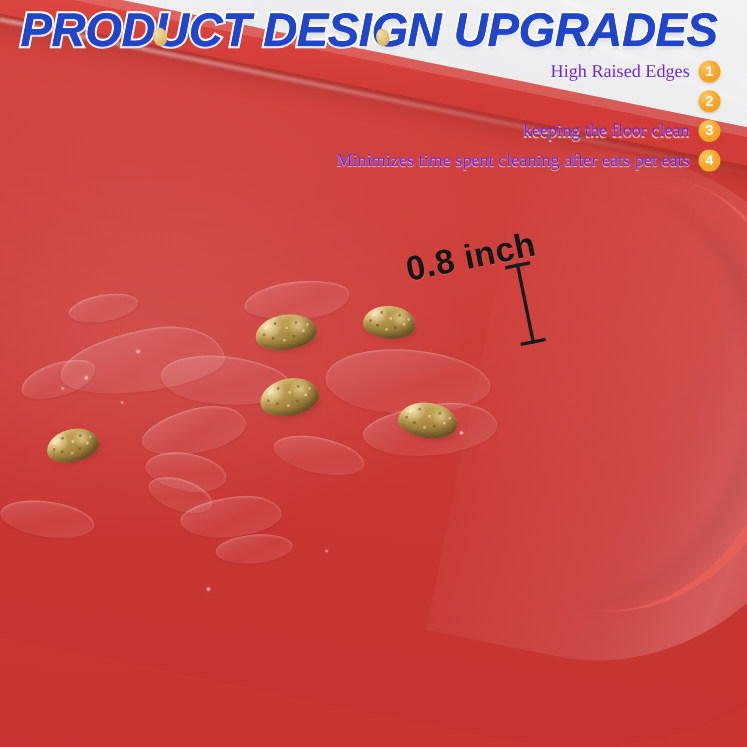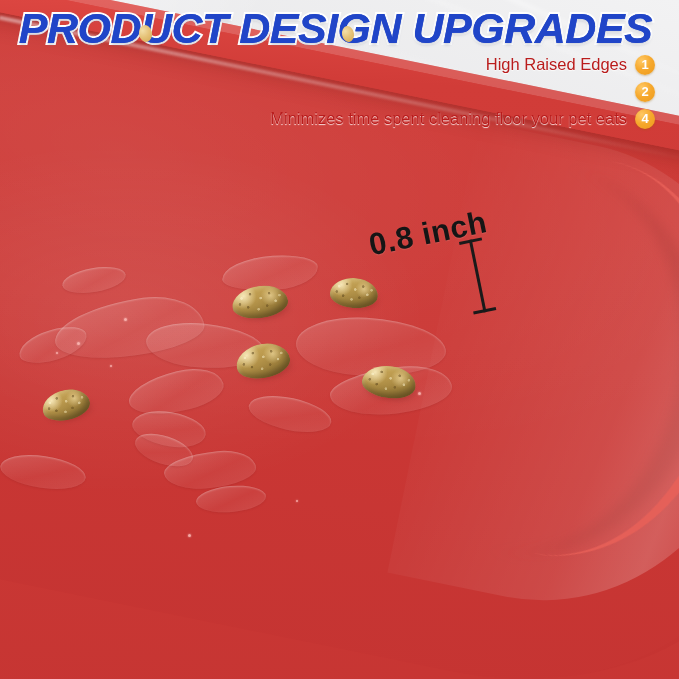--- a/index.html
+++ b/index.html
@@ -260,23 +260,23 @@
     right:16px;top:52px;
     display:flex;flex-direction:column;align-items:flex-end;
     gap:2px;
   }
   .bullet-row{
     display:flex;align-items:center;justify-content:flex-end;
     gap:8px;
     height:25px;
   }
   .bullet-text{
-    font-family:Liberation Sans, sans-serif;
+    font-family:Liberation Serif, serif;
     font-size:16.5px;
-    color:#b91c1c;
+    color:#6d28d9;
     white-space:nowrap;
     text-shadow:0 1px 1px rgba(255,255,255,.85);
   }
   .bullet-badge{
     width:20px;height:20px;border-radius:50%;
     background:radial-gradient(circle at 34% 28%, #ffc864 0%, #f6a82c 48%, #ec9a1c 100%);
     box-shadow:0 1px 2px rgba(150,100,10,.35);
     color:#fff;
     font-family:"Liberation Sans",sans-serif;
     font-size:13px;font-weight:700;
@@ -387,19 +387,23 @@
 
     <div class="bullets" id="bullet-list">
         <div class="bullet-row">
           <span class="bullet-text">High Raised Edges</span>
           <span class="bullet-badge">1</span>
         </div>
         <div class="bullet-row">
           <span class="bullet-badge">2</span>
         </div>
         <div class="bullet-row">
-          <span class="bullet-text">Minimizes time spent cleaning floor your pet eats</span>
+          <span class="bullet-text">keeping the floor clean</span>
+          <span class="bullet-badge">3</span>
+        </div>
+        <div class="bullet-row">
+          <span class="bullet-text">Minimizes time spent cleaning after eats pet eats</span>
           <span class="bullet-badge">4</span>
         </div>
       </div>
   </div>
 
 </div>
 
 </body></html>

